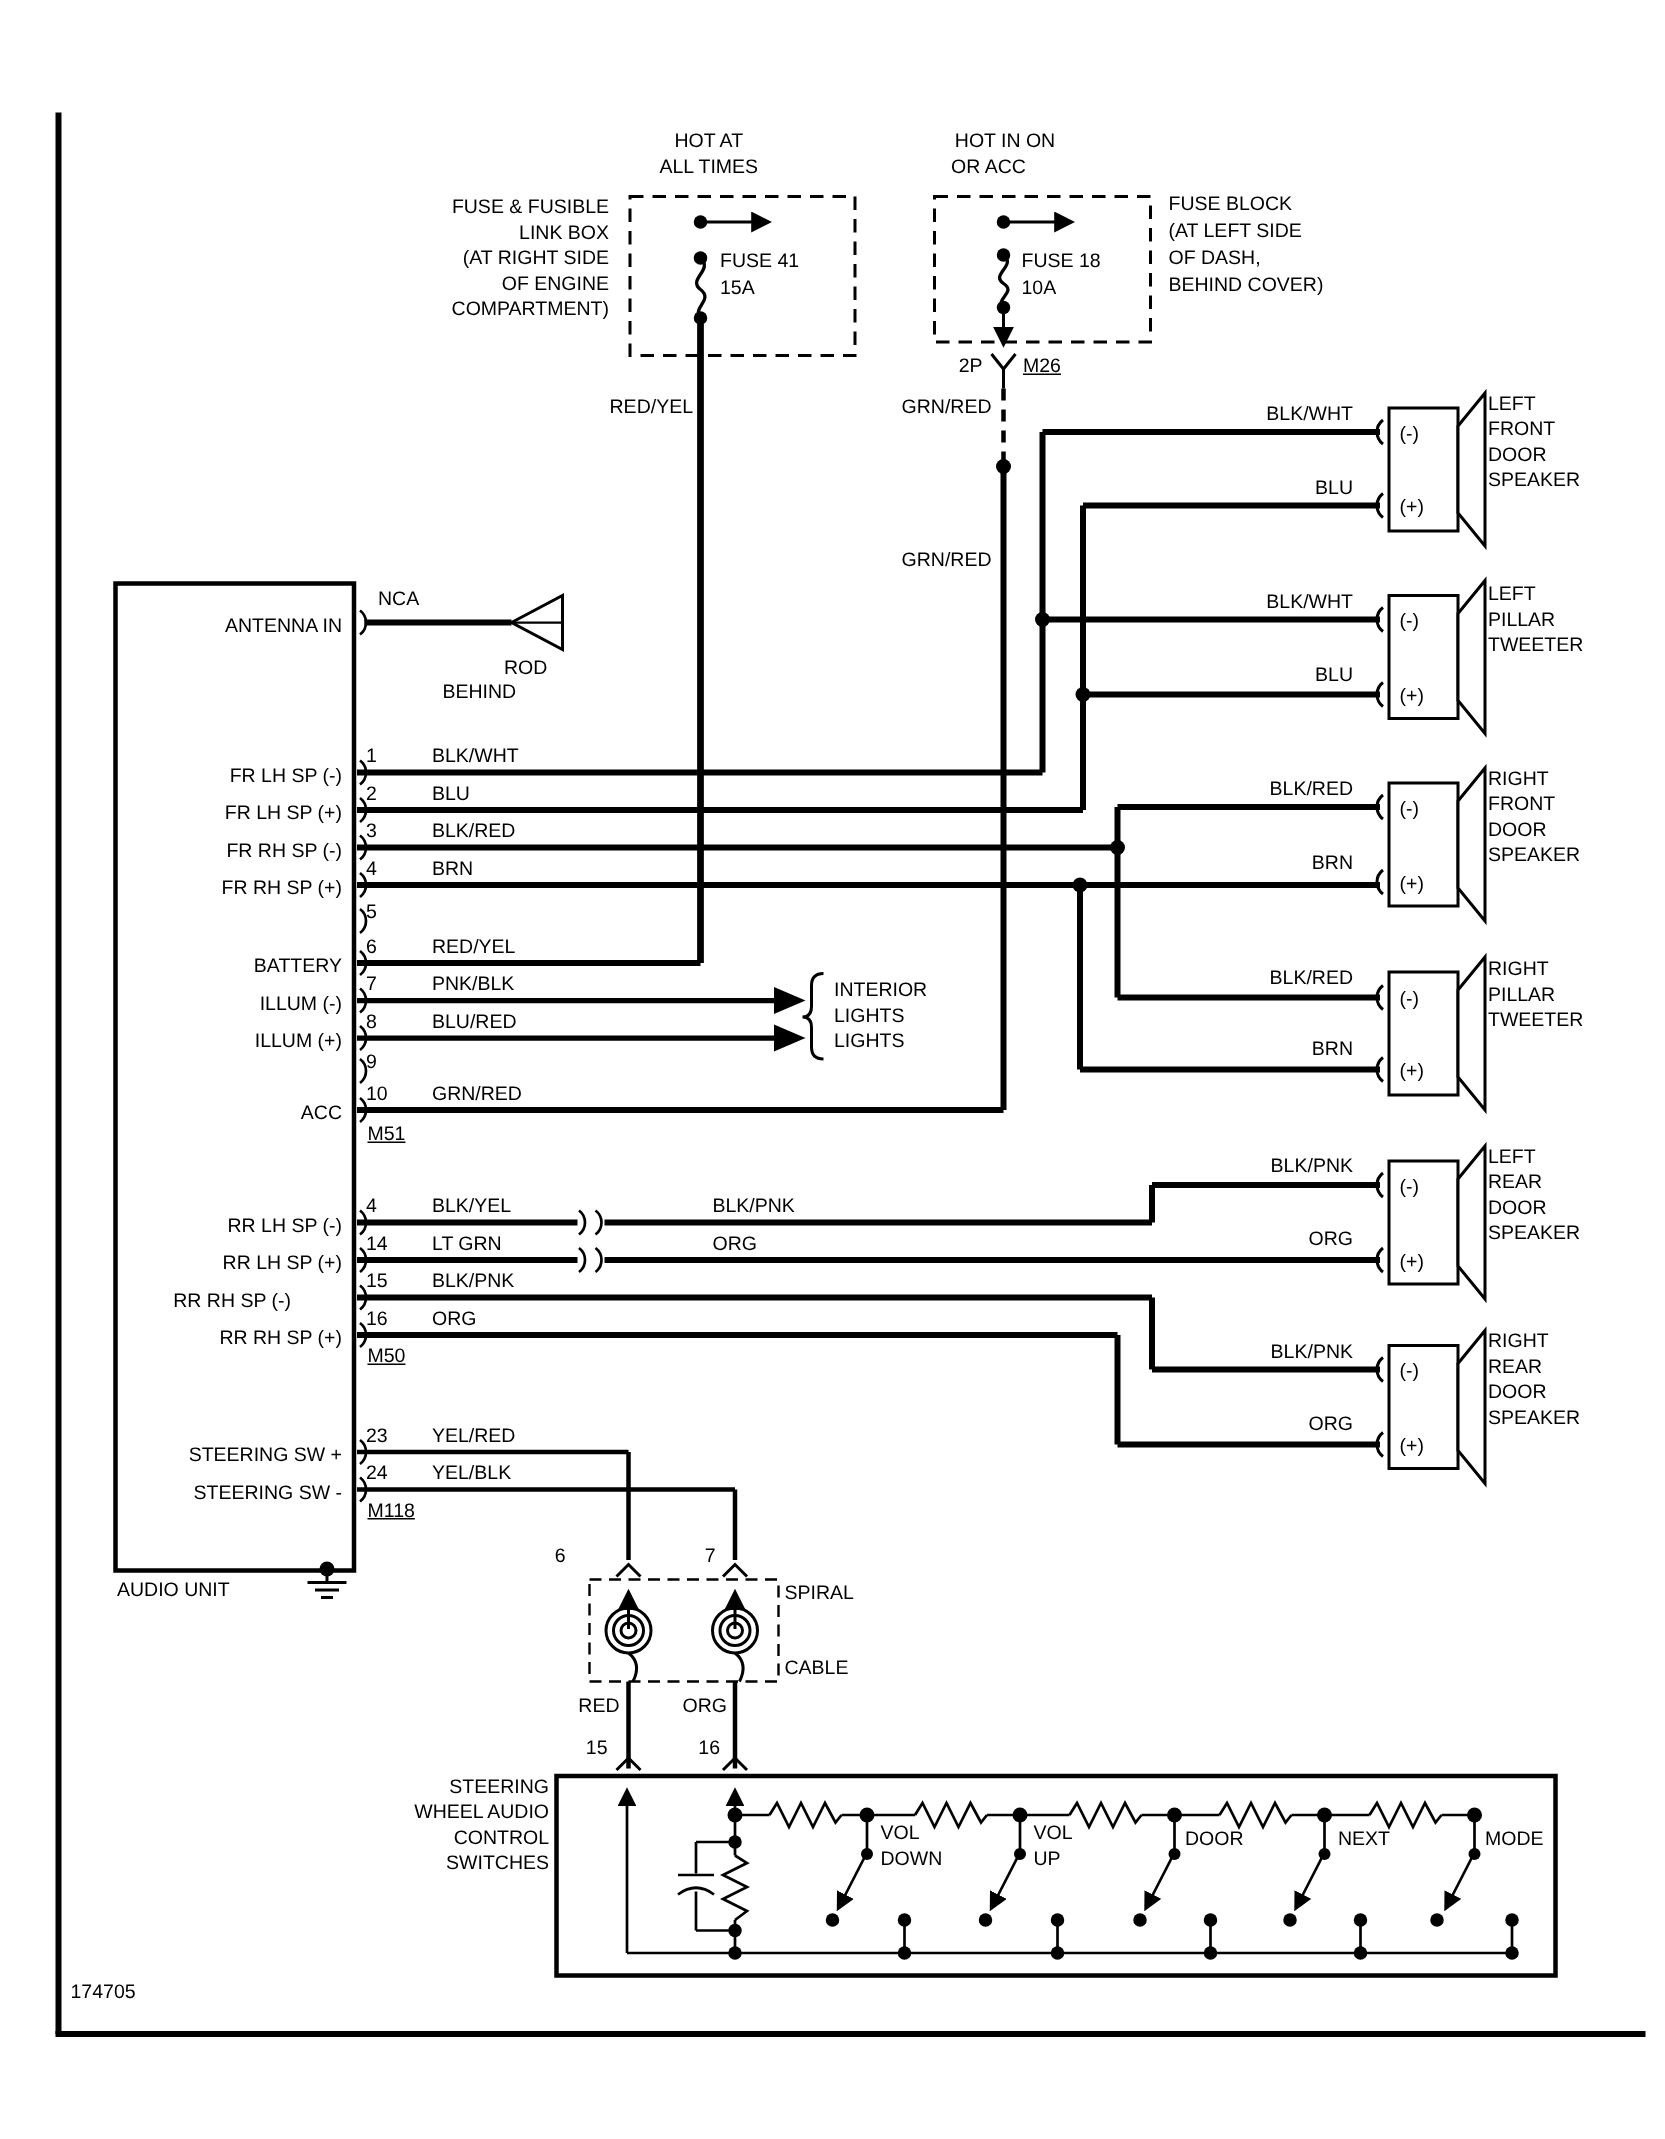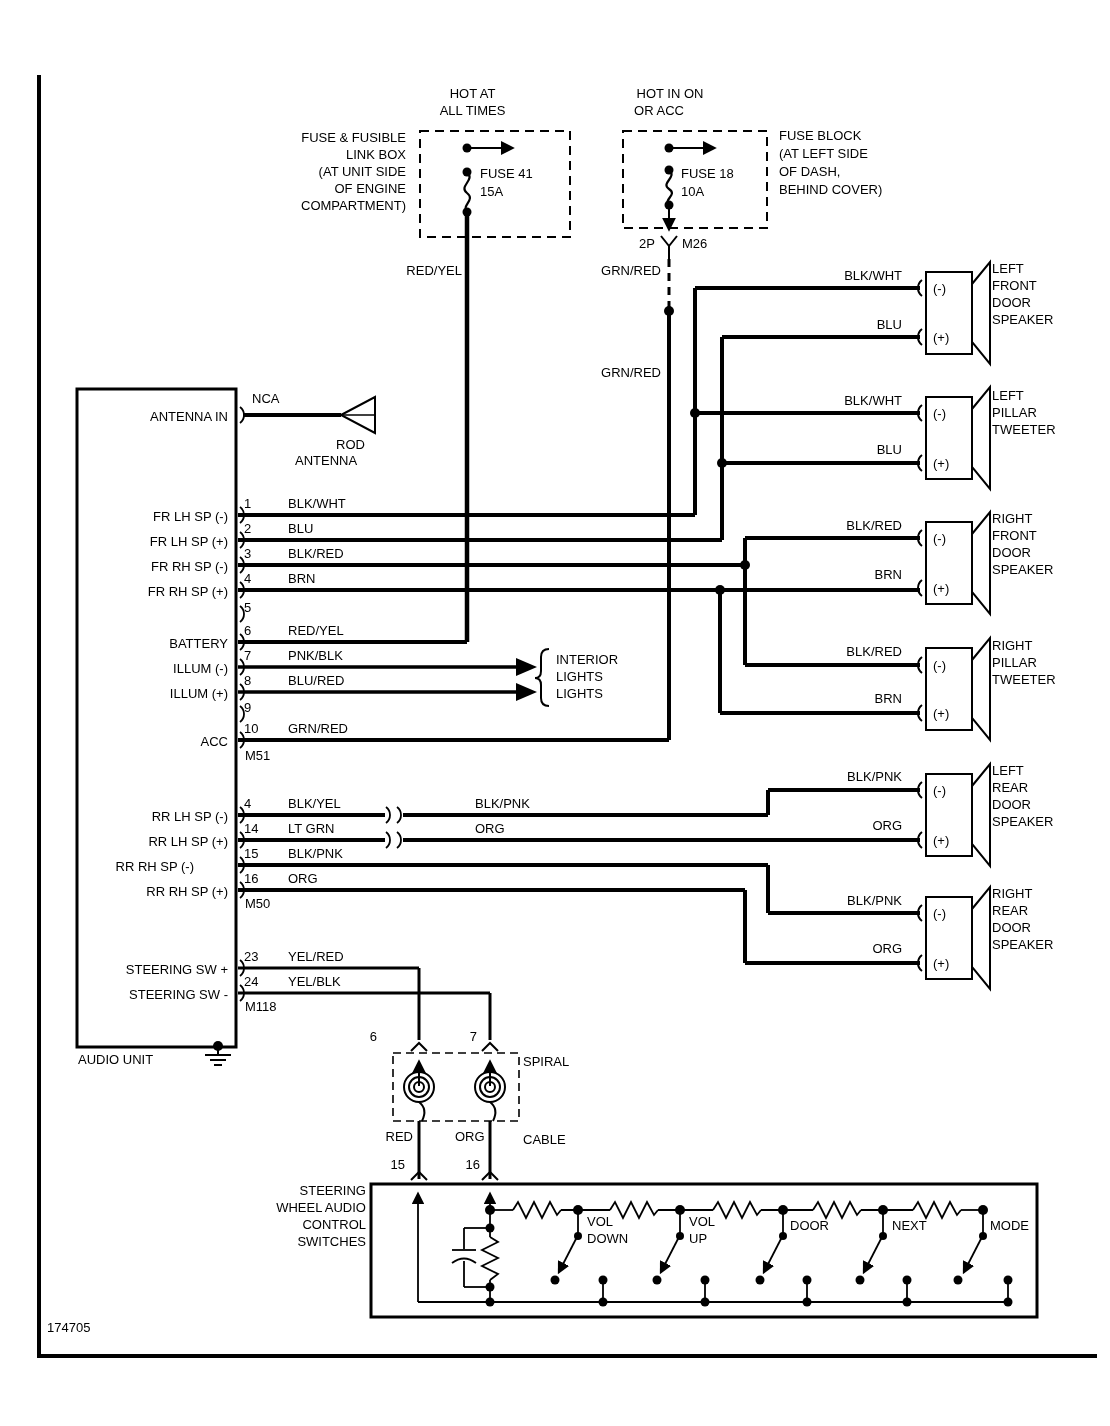--- a/index.html
+++ b/index.html
@@ -1,21 +1,21 @@
 <!DOCTYPE html>
 <html><head>
 <meta charset="utf-8">
 <style>
   html,body{margin:0;padding:0;background:#fff}
   .stage{position:relative;width:1110px;height:1426px;background:#fff;color:#000;
          font-family:"Liberation Sans",sans-serif;overflow:hidden}
   .t{position:absolute;font-size:13px;line-height:16px;white-space:nowrap}
   .rt{text-align:left}
   .ct{text-align:center}
-  .u{}
+  .u{text-decoration:underline}
   svg.lines{position:absolute;left:0;top:0}
 </style>
 </head>
 <body>
 
 <div class="stage">
 
 <svg class="lines" width="1110" height="1426" viewBox="0 0 1110 1426">
   <defs>
     <marker id="ah" viewBox="0 0 10 10" refX="8" refY="5" markerWidth="7" markerHeight="7" orient="auto">
@@ -287,21 +287,21 @@
           <circle cx="907" cy="1302" r="4.5"></circle>
           <circle cx="1008" cy="1302" r="4.5"></circle>
     </g>
   </g>
 </svg>
 
 <div class="t ct" style="left:415px;top:86px;width:115px">HOT AT</div>
 <div class="t ct" style="left:415px;top:103px;width:115px">ALL TIMES</div>
 <div class="t rt" style="right:704px;top:130px">FUSE &amp; FUSIBLE</div>
 <div class="t rt" style="right:704px;top:147px">LINK BOX</div>
-<div class="t rt" style="right:704px;top:164px">(AT UNIT SIDE</div>
+<div class="t rt" style="right:704px;top:164px">(AT RIGHT SIDE</div>
 <div class="t rt" style="right:704px;top:181px">OF ENGINE</div>
 <div class="t rt" style="right:704px;top:198px">COMPARTMENT)</div>
 <div class="t" style="left:480px;top:166px">FUSE 41</div>
 <div class="t" style="left:480px;top:184px">15A</div>
 <div class="t rt" style="right:648px;top:263px">RED/YEL</div>
 
 <div class="t ct" style="left:615px;top:86px;width:110px">HOT IN ON</div>
 <div class="t ct" style="left:604px;top:103px;width:110px">OR ACC</div>
 <div class="t" style="left:779px;top:128px">FUSE BLOCK</div>
 <div class="t" style="left:779px;top:146px">(AT LEFT SIDE</div>
@@ -309,21 +309,21 @@
 <div class="t" style="left:779px;top:182px">BEHIND COVER)</div>
 <div class="t" style="left:681px;top:166px">FUSE 18</div>
 <div class="t" style="left:681px;top:184px">10A</div>
 <div class="t rt" style="right:455px;top:236px">2P</div>
 <div class="t u" style="left:682px;top:236px">M26</div>
 <div class="t rt" style="right:449px;top:263px">GRN/RED</div>
 <div class="t rt" style="right:449px;top:365px">GRN/RED</div>
 
 <div class="t" style="left:252px;top:391px">NCA</div>
 <div class="t" style="left:336px;top:437px">ROD</div>
-<div class="t" style="left:295px;top:453px">ANTENNA</div>
+<div class="t" style="left:295px;top:453px">BEHIND</div>
 
 <div class="t rt" style="right:882px;top:409px">ANTENNA IN</div>
 <div class="t rt" style="right:882px;top:509px">FR LH SP (-)</div>
 <div class="t rt" style="right:882px;top:534px">FR LH SP (+)</div>
 <div class="t rt" style="right:882px;top:559px">FR RH SP (-)</div>
 <div class="t rt" style="right:882px;top:584px">FR RH SP (+)</div>
 <div class="t rt" style="right:882px;top:636px">BATTERY</div>
 <div class="t rt" style="right:882px;top:661px">ILLUM (-)</div>
 <div class="t rt" style="right:882px;top:686px">ILLUM (+)</div>
 <div class="t rt" style="right:882px;top:734px">ACC</div>
@@ -424,21 +424,21 @@
 <div class="t" style="left:992px;top:797px">DOOR</div>
 <div class="t" style="left:992px;top:814px">SPEAKER</div>
 <div class="t" style="left:992px;top:886px">RIGHT</div>
 <div class="t" style="left:992px;top:903px">REAR</div>
 <div class="t" style="left:992px;top:920px">DOOR</div>
 <div class="t" style="left:992px;top:937px">SPEAKER</div>
 
 <div class="t rt" style="right:733px;top:1029px">6</div>
 <div class="t rt" style="right:633px;top:1029px">7</div>
 <div class="t" style="left:523px;top:1054px">SPIRAL</div>
-<div class="t" style="left:523px;top:1132px">CABLE</div>
+<div class="t" style="left:523px;top:1104px">CABLE</div>
 <div class="t rt" style="right:697px;top:1129px">RED</div>
 <div class="t" style="left:455px;top:1129px">ORG</div>
 <div class="t rt" style="right:705px;top:1157px">15</div>
 <div class="t rt" style="right:630px;top:1157px">16</div>
 
 <div class="t rt" style="right:744px;top:1183px">STEERING</div>
 <div class="t rt" style="right:744px;top:1200px">WHEEL AUDIO</div>
 <div class="t rt" style="right:744px;top:1217px">CONTROL</div>
 <div class="t rt" style="right:744px;top:1234px">SWITCHES</div>
 <div class="t" style="left:587px;top:1214px">VOL</div>

